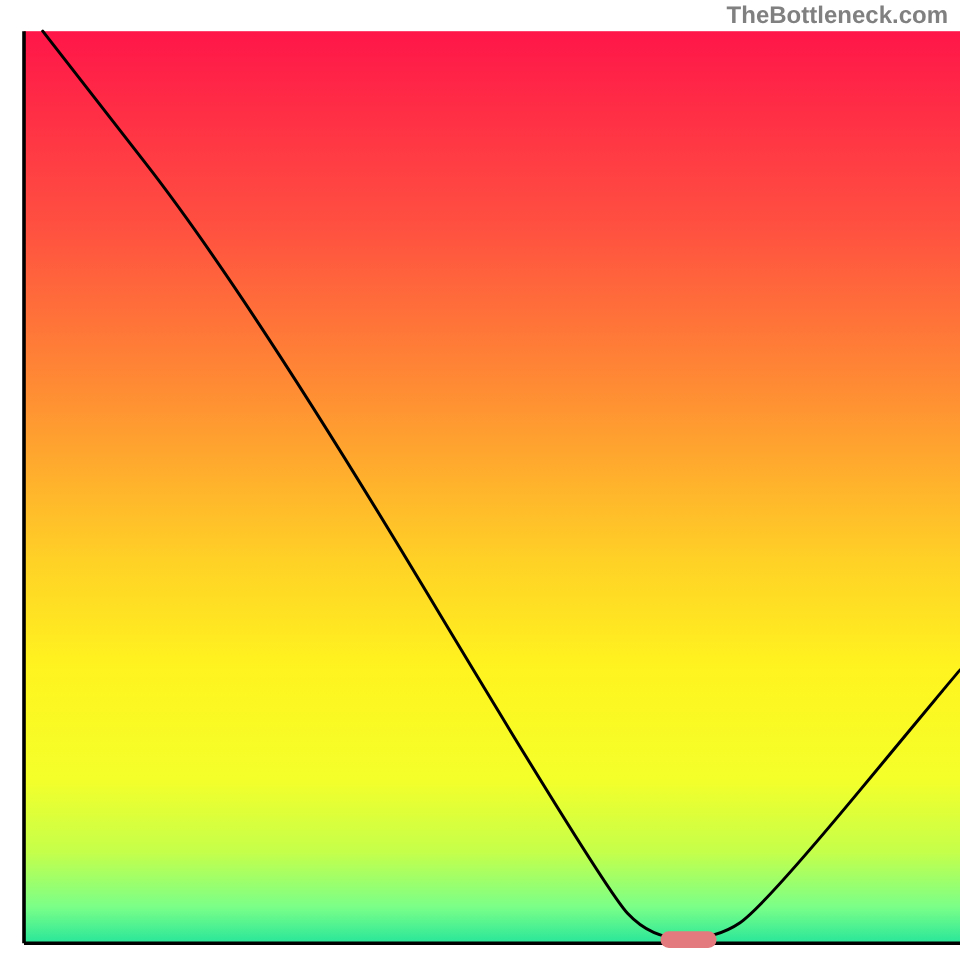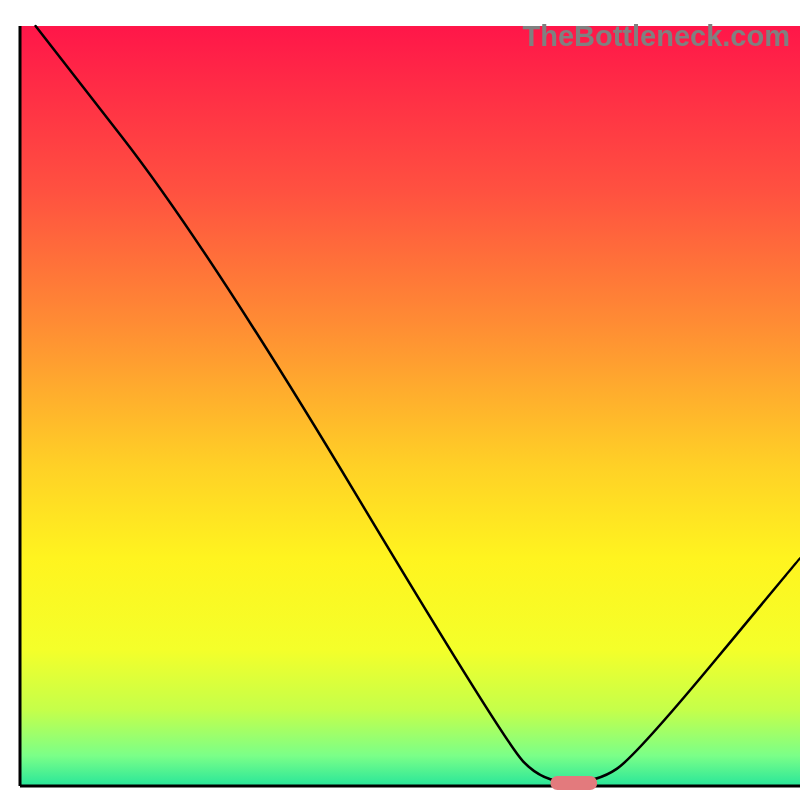--- a/index.html
+++ b/index.html
@@ -11,23 +11,23 @@
     font-family: Arial, Helvetica, sans-serif;
     overflow: hidden;
   }
   .wrap {
     position: relative;
     width: 800px;
     height: 800px;
   }
   .watermark {
     position: absolute;
-    top: 20px;
+    top: 2px;
     right: 10px;
-    font-size: 29px;
+    font-size: 20px;
     font-weight: bold;
     color: #808080;
     z-index: 30;
   }
   svg {
     position: absolute;
     top: 0;
     left: 0;
   }
 </style>

